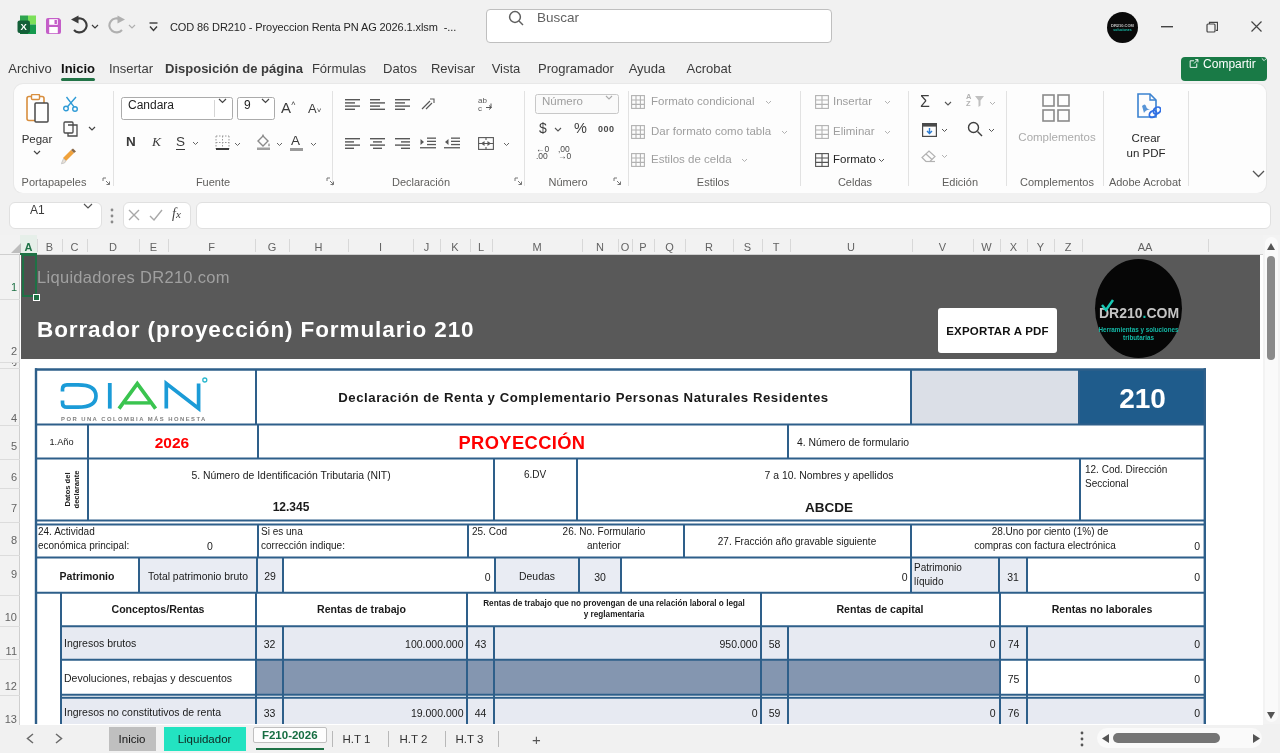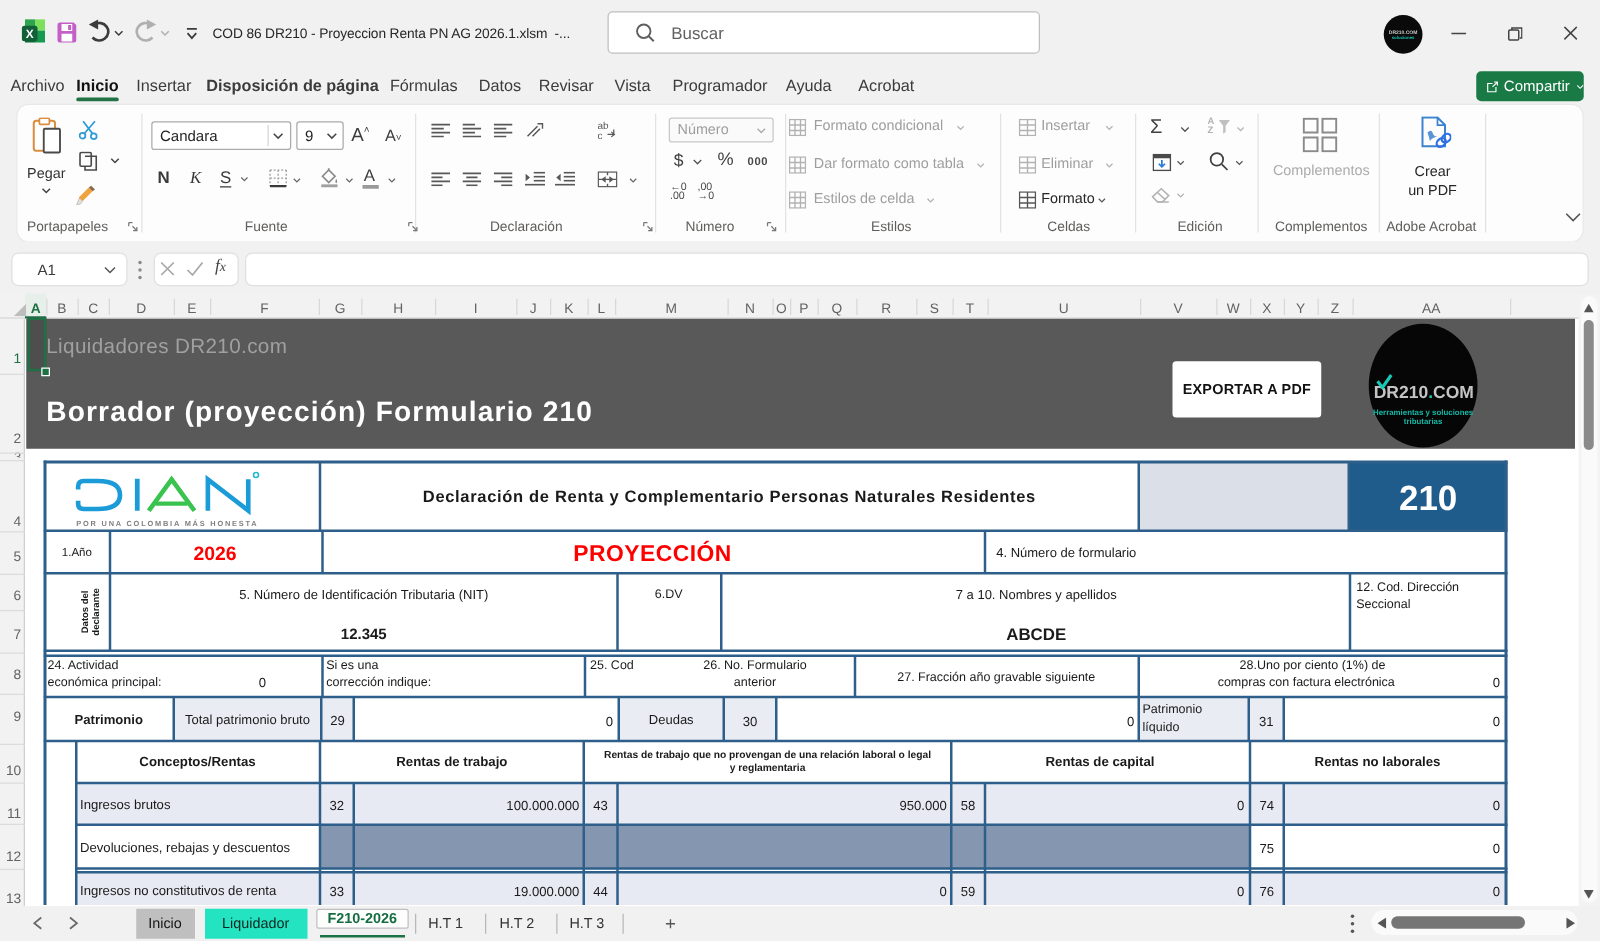--- a/index.html
+++ b/index.html
@@ -1,18 +1,18 @@
 <!DOCTYPE html>
 <html><head><meta charset="utf-8"><title>x</title><style>
 *{margin:0;padding:0;box-sizing:border-box}
 html,body{width:1280px;height:753px;overflow:hidden}
 body{font-family:"Liberation Sans",sans-serif;background:#f1f1f1;position:relative}
 .a{position:absolute}
 .ct{display:flex;align-items:center;justify-content:center}
-.cl{display:flex;align-items:center}
+.cl{display:flex;align-items:flex-start}
 svg{display:block}
 </style></head><body>
 <svg class="a" style="left:17px;top:15px" width="20" height="20" viewBox="0 0 20 20">
 <rect x="3" y="0.5" width="8" height="9" fill="#2ea44e"></rect>
     <rect x="11" y="0.5" width="8" height="9" fill="#7ce05a"></rect>
 <rect x="3" y="9.5" width="8" height="9.5" fill="#0e6b35"></rect>
     <rect x="11" y="9.5" width="8" height="9.5" fill="#169a4e"></rect>
 <rect x="0.5" y="5.5" width="12.5" height="12.5" rx="2" fill="#135f38"></rect>
 <text x="6.7" y="15.3" font-size="9.5" font-weight="bold" fill="#fff" text-anchor="middle" font-family="Liberation Sans">X</text>
   </svg>
@@ -465,21 +465,21 @@
 <div class="a" style="left:0px;top:488px;width:20px;height:1px;background:#dcdcdc"></div>
 <div class="a" style="left:0px;top:521.6px;width:20px;height:1px;background:#dcdcdc"></div>
 <div class="a" style="left:0px;top:555px;width:20px;height:1px;background:#dcdcdc"></div>
 <div class="a" style="left:0px;top:595px;width:20px;height:1px;background:#dcdcdc"></div>
 <div class="a" style="left:0px;top:625.7px;width:20px;height:1px;background:#dcdcdc"></div>
 <div class="a" style="left:0px;top:659.3px;width:20px;height:1px;background:#dcdcdc"></div>
 <div class="a" style="left:0px;top:695px;width:20px;height:1px;background:#dcdcdc"></div>
 <div class="a" style="left:21px;top:255px;width:1238.5px;height:103.5px;background:#595959"></div>
 <div class="a" style="left:37px;top:267.5px;font-size:16.5px;letter-spacing:0.3px;color:#a0a0a0">Liquidadores DR210.com</div>
 <div class="a" style="left:37px;top:316.5px;font-size:22.5px;letter-spacing:0.9px;font-weight:bold;color:#fff">Borrador (proyección) Formulario 210</div>
-<div class="a ct" style="left:938px;top:289px;width:119px;height:45px;background:#fff;border-radius:3px;font-size:11.5px;font-weight:bold;color:#111;letter-spacing:0.2px">EXPORTAR A PDF</div>
+<div class="a ct" style="left:938px;top:308px;width:119px;height:45px;background:#fff;border-radius:3px;font-size:11.5px;font-weight:bold;color:#111;letter-spacing:0.2px">EXPORTAR A PDF</div>
 <svg class="a" style="left:1094px;top:258px" width="89" height="101" viewBox="0 0 89 101">
 <ellipse cx="44.5" cy="50.5" rx="43.5" ry="49.5" fill="#060606"></ellipse>
 <text x="45" y="60" text-anchor="middle" font-size="14" font-weight="bold" fill="#c4c4c4" font-family="Liberation Sans">DR210<tspan fill="#18c8b4">.</tspan>COM</text>
 <path d="M8 47 l4 5 l7 -10" stroke="#18c8b4" stroke-width="2.5" fill="none"></path>
 <text x="44.5" y="74" text-anchor="middle" font-size="6.3" font-weight="bold" fill="#14b8a6" font-family="Liberation Sans">Herramientas y soluciones</text>
 <text x="44.5" y="81.5" text-anchor="middle" font-size="6.3" font-weight="bold" fill="#14b8a6" font-family="Liberation Sans">tributarias</text>
   </svg>
 <div class="a" style="left:21.5px;top:253.5px;width:15px;height:43.5px;background:#4e4e4e;border:2px solid #1e7145"></div>
 <div class="a" style="left:33px;top:294px;width:6.5px;height:6.5px;background:#1e7145;border:1px solid #fff"></div>
 <svg class="a" style="left:0;top:0" width="1280" height="753" viewBox="0 0 1280 753">

